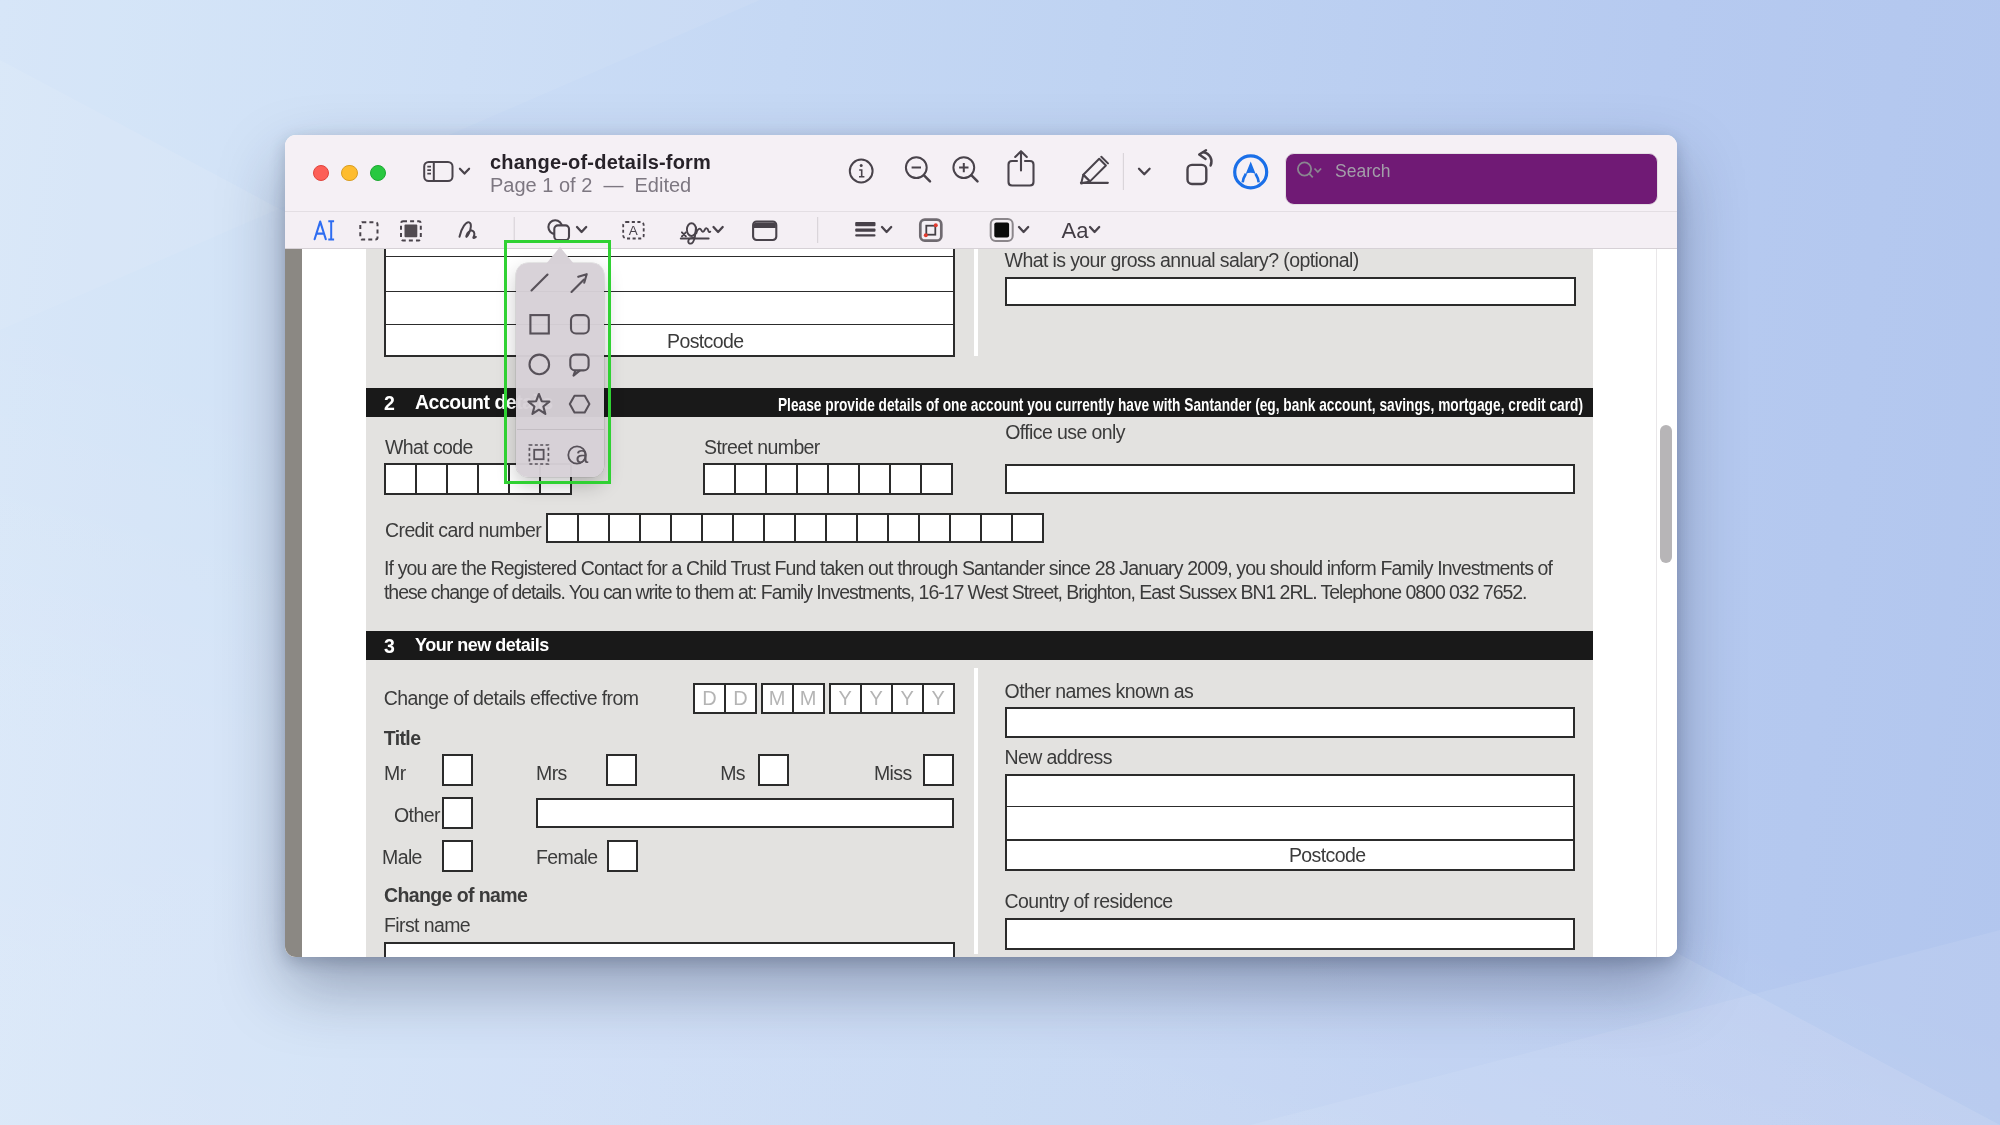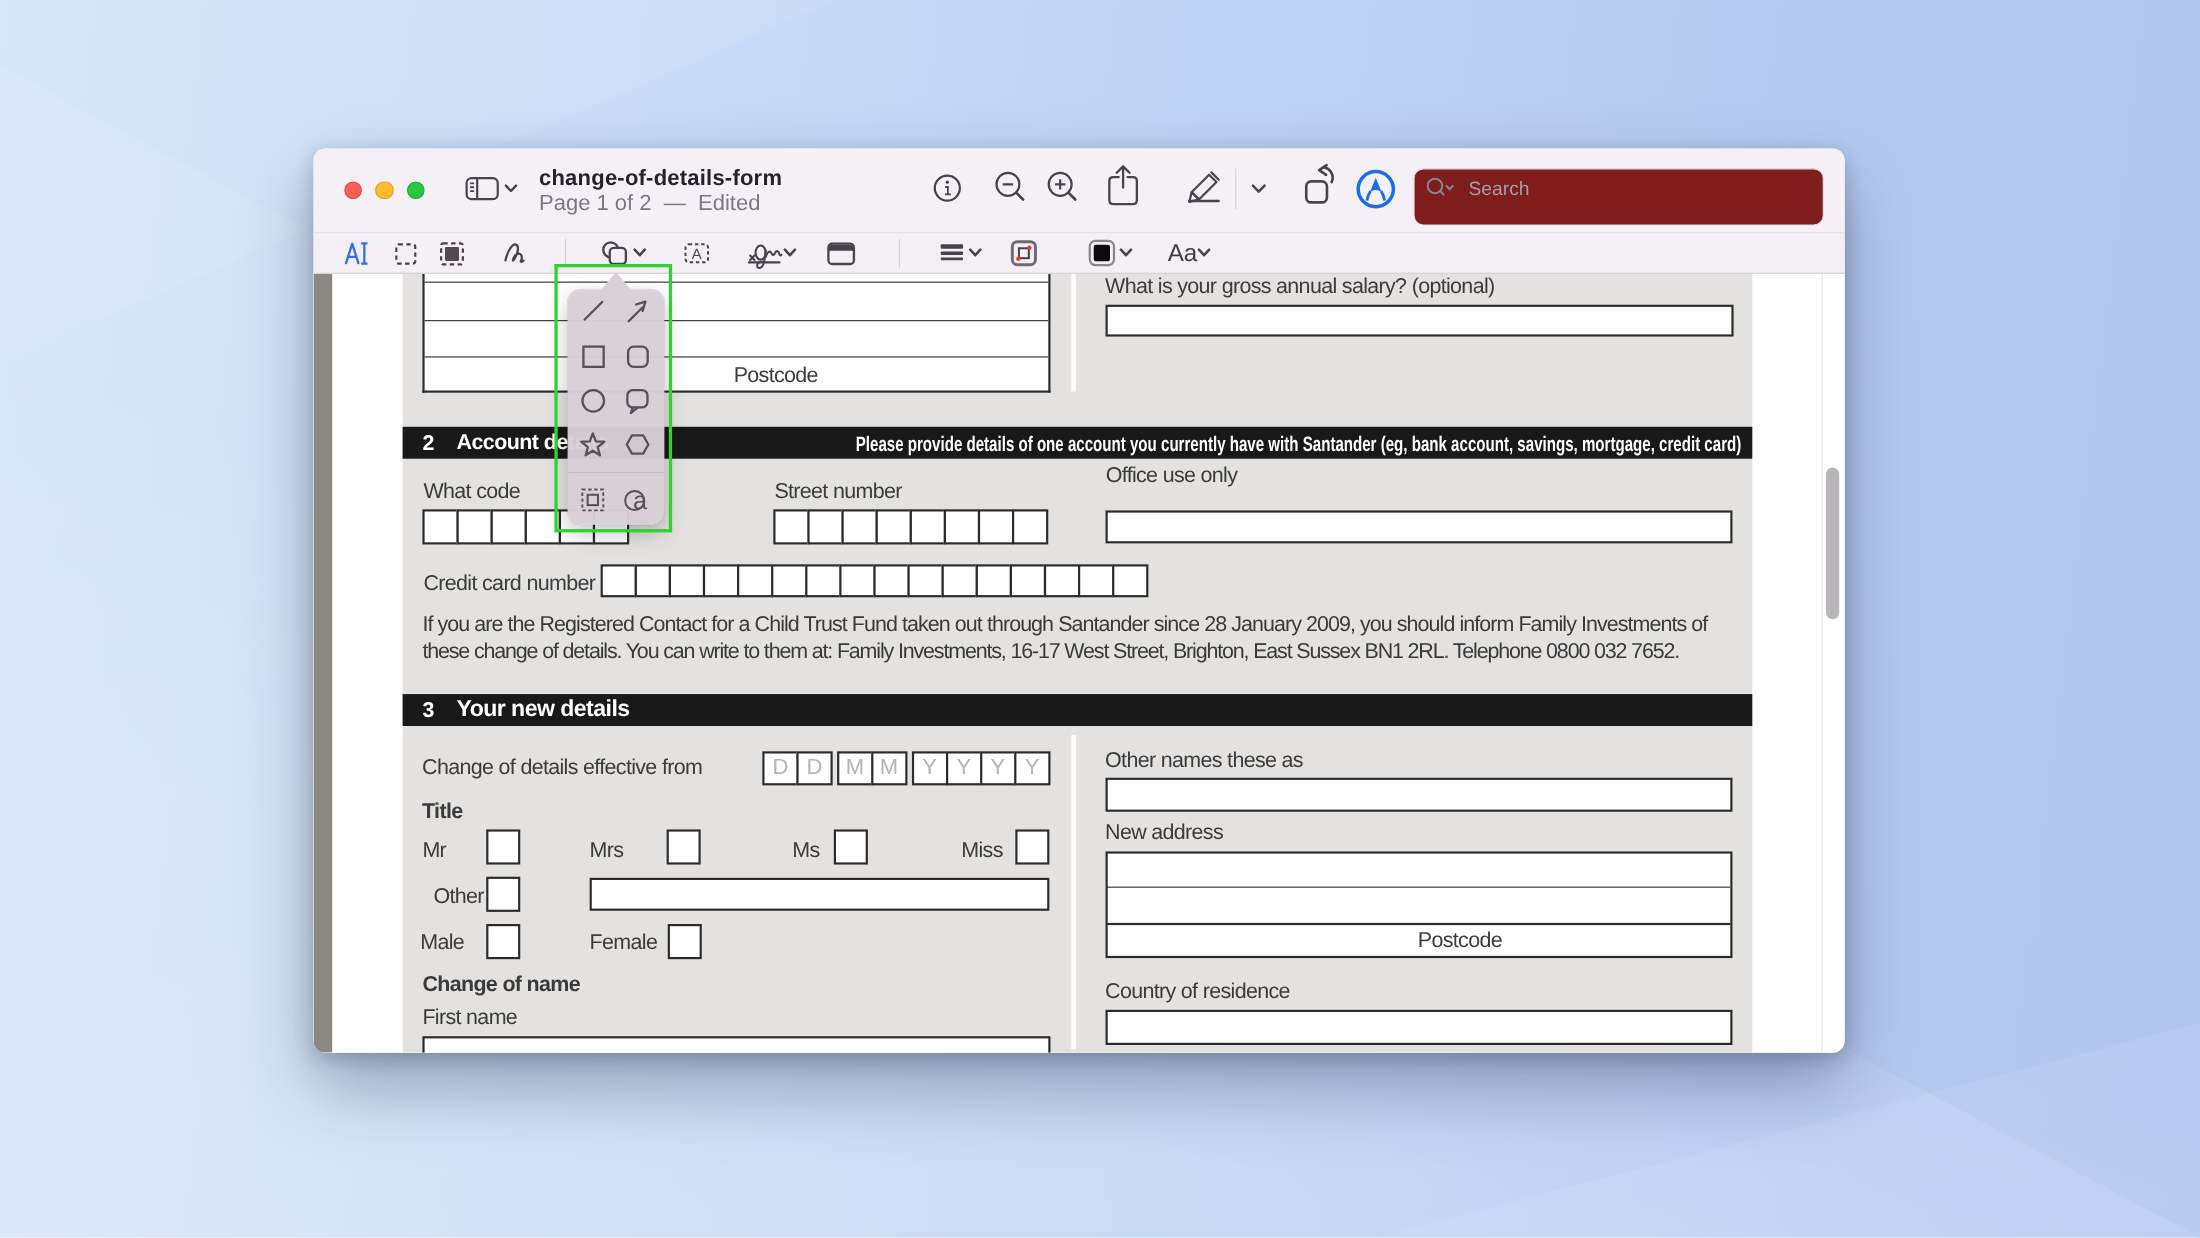--- a/index.html
+++ b/index.html
@@ -14,21 +14,21 @@
 .ctline{position:absolute;left:0;top:113px;width:1392px;height:1px;background:#d6d1d6}
 .darkstrip{position:absolute;left:0;top:0;width:17px;height:708px;background:#8b8883}
 .trackline{position:absolute;left:1371px;top:0;width:1px;height:708px;background:#e9e7e9}
 .thumb{position:absolute;left:1375px;top:176px;width:12px;height:138px;border-radius:6px;background:#b7b5b7}
 
 .tl{position:absolute;top:29.5px;width:16.6px;height:16.6px;border-radius:50%;box-sizing:border-box}
 
 .wtitle{position:absolute;left:205px;top:16px;font-size:20px;font-weight:bold;color:#272229;letter-spacing:0.2px}
 .wsub{position:absolute;left:205px;top:38.8px;font-size:20px;color:#7d7781}
 
-.search{position:absolute;left:1000px;top:18px;width:373px;height:52px;box-sizing:border-box;border:1px solid #e4dfe4;border-radius:9px;background:#7f1d1d}
+.search{position:absolute;left:1000px;top:18px;width:373px;height:52px;box-sizing:border-box;border:1px solid #e4dfe4;border-radius:9px;background:#701a75}
 .search span{position:absolute;left:49px;top:7px;font-size:17.5px;color:#a39ea9}
 
 .form{position:absolute;left:81px;top:0;width:1227px;height:708px;background:#e3e2e0;color:#3b3b3b}
 .lbl{position:absolute;font-size:19.5px;line-height:22px;letter-spacing:-0.6px;white-space:nowrap}
 .b{font-weight:bold}
 .box{position:absolute;box-sizing:border-box;border:2px solid #2b2b2b;background:#fff}
 .cells{position:absolute;display:flex}
 .cells i{display:block;box-sizing:border-box;width:33px;border:2px solid #2b2b2b;background:#fff;margin-left:-2px;font-style:normal;
 display:flex;align-items:center;justify-content:center;font-size:20px;color:#b4b4b4}
 .cells i:first-child{margin-left:0}
@@ -110,21 +110,21 @@
           <i></i>
           <i></i>
           <i></i>
           <i></i>
           <i></i>
         </div>
       <div class="lbl" style="left:18px;top:308px;line-height:23.8px;color:#3a3a3a"><span style="letter-spacing:-0.85px">If you are the Registered Contact for a Child Trust Fund taken out through Santander since 28 January 2009, you should inform Family Investments of</span><br><span style="letter-spacing:-1.05px">these change of details. You can write to them at: Family Investments, 16-17 West Street, Brighton, East Sussex BN1 2RL. Telephone 0800 032 7652.</span></div>
 
       <div class="bar" style="top:382.3px">
         <span class="lbl b" style="left:18px;top:3.5px;font-size:19.5px;letter-spacing:0">3</span>
-        <span class="lbl b" style="left:49px;top:3px;font-size:21px;letter-spacing:-0.5px">Your new details</span>
+        <span class="lbl b" style="left:49px;top:3px;font-size:18px;letter-spacing:-0.5px">Your new details</span>
       </div>
       <div class="wline" style="top:419px;height:286px"></div>
       <div class="lbl" style="left:17.7px;top:438px">Change of details effective from</div>
       <div class="cells" style="left:327px;top:433.9px;height:31px">
           <i>D</i>
           <i>D</i>
         </div>
       <div class="cells" style="left:394.7px;top:433.9px;height:31px">
           <i>M</i>
           <i>M</i>
@@ -148,21 +148,21 @@
       <div class="box" style="left:76.2px;top:548.4px;width:31px;height:32px"></div>
       <div class="box" style="left:170px;top:549px;width:418px;height:29.6px"></div>
       <div class="lbl" style="left:16px;top:597.2px">Male</div>
       <div class="box" style="left:76.2px;top:591.1px;width:31px;height:32px"></div>
       <div class="lbl" style="left:170px;top:597.2px">Female</div>
       <div class="box" style="left:240.7px;top:591.1px;width:31px;height:32px"></div>
       <div class="lbl b" style="left:18px;top:635.1px">Change of name</div>
       <div class="lbl" style="left:18px;top:665px">First name</div>
       <div class="box" style="left:18px;top:693.1px;width:571px;height:30px"></div>
 
-      <div class="lbl" style="left:638.6px;top:430.5px">Other names these as</div>
+      <div class="lbl" style="left:638.6px;top:430.5px">Other names known as</div>
       <div class="box" style="left:638.6px;top:458.3px;width:570px;height:30.5px"></div>
       <div class="lbl" style="left:638.6px;top:497px">New address</div>
       <div class="box" style="left:638.6px;top:524.5px;width:570px;height:97.6px"></div>
       <div class="hline" style="left:640px;top:556.7px;width:567px;height:1.4px"></div>
       <div class="hline" style="left:640px;top:590.3px;width:567px;height:1.4px"></div>
       <div class="lbl" style="left:922.9px;top:594.5px">Postcode</div>
       <div class="lbl" style="left:638.6px;top:640.9px">Country of residence</div>
       <div class="box" style="left:638.6px;top:668.7px;width:570px;height:32px"></div>
     </div>
     <div class="trackline"></div>

